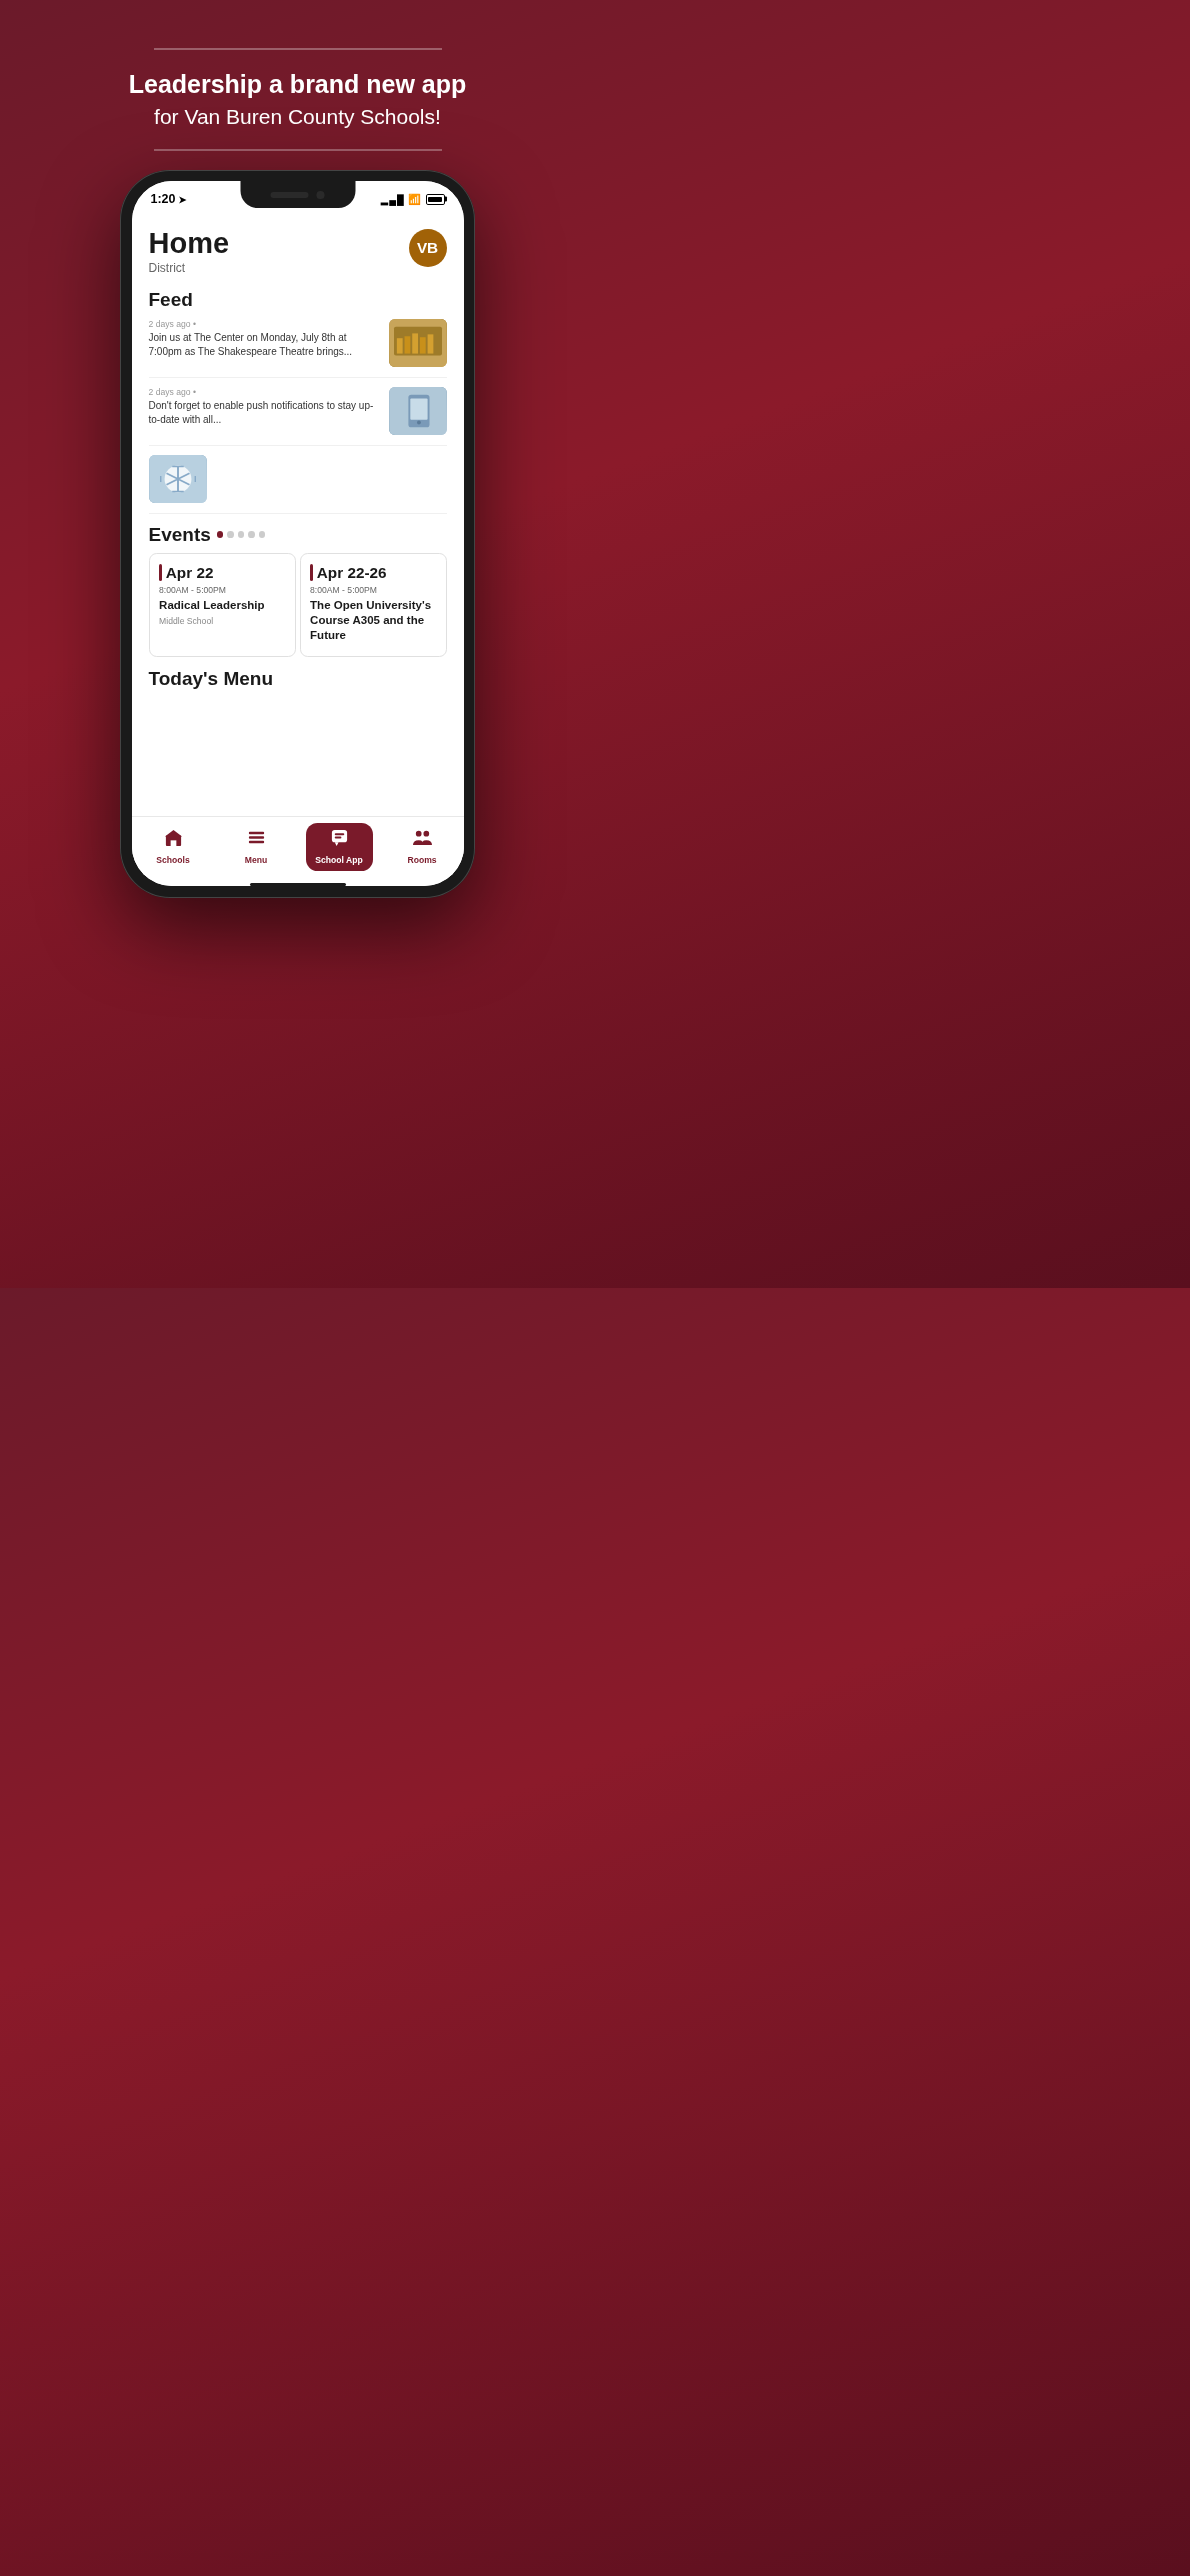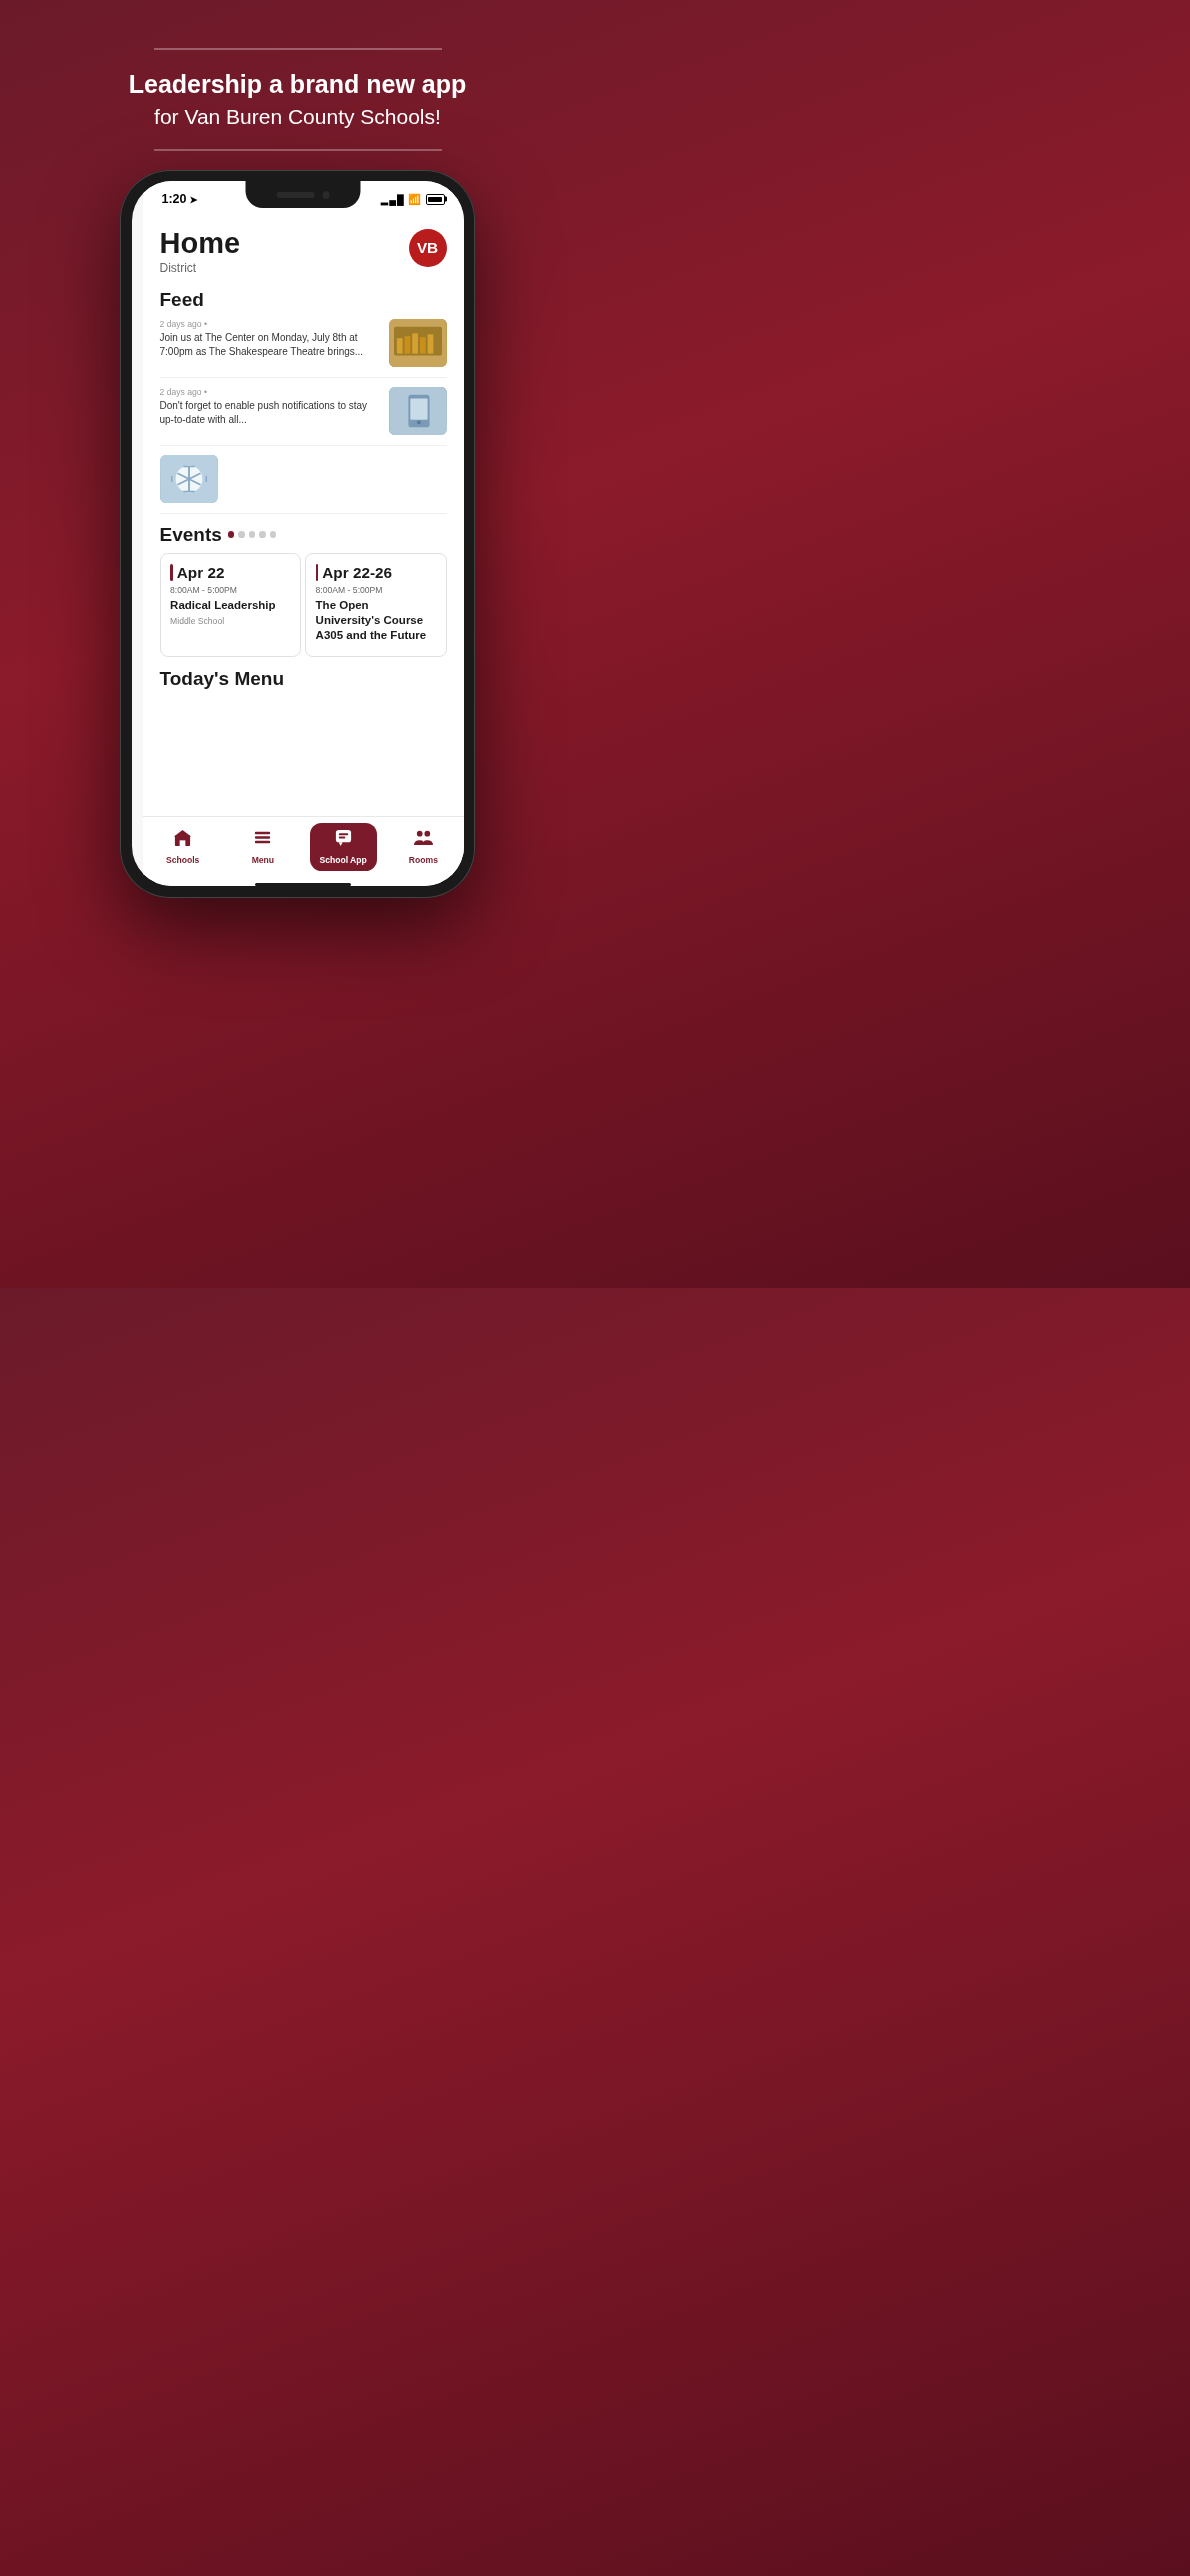--- a/index.html
+++ b/index.html
@@ -62,21 +62,20 @@
     }
 
     
     .phone-screen {
       width: 100%;
       height: 100%;
       background: #f7f7f7;
       border-radius: 40px;
       overflow: hidden;
       position: relative;
-      padding-left: 11px;
     }
 
     
     .notch-bar {
       background: white;
       height: 36px;
       display: flex;
       align-items: center;
       justify-content: space-between;
       padding: 0 19px;
@@ -195,21 +194,21 @@
     .home-title-group span {
       font-size: 12px;
       color: #666;
       font-weight: 400;
     }
 
     .school-avatar {
       width: 38px;
       height: 38px;
       border-radius: 50%;
-      background: #b91c1c;
+      background: #a16207;
       display: flex;
       align-items: center;
       justify-content: center;
       color: white;
       font-size: 15.3px;
       font-weight: 900;
     }
 
     
     .section-title {

